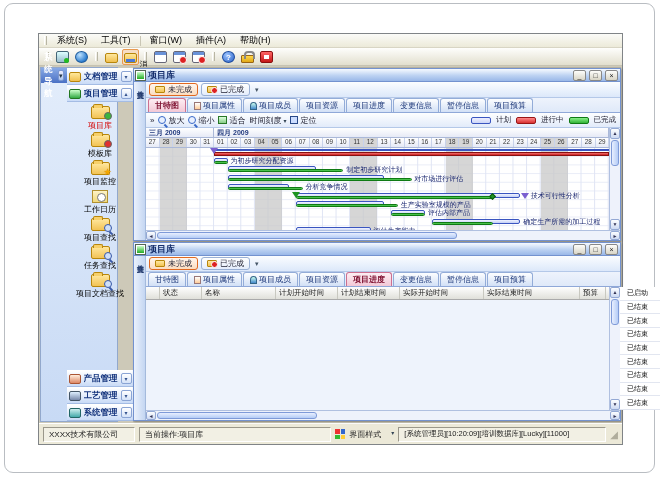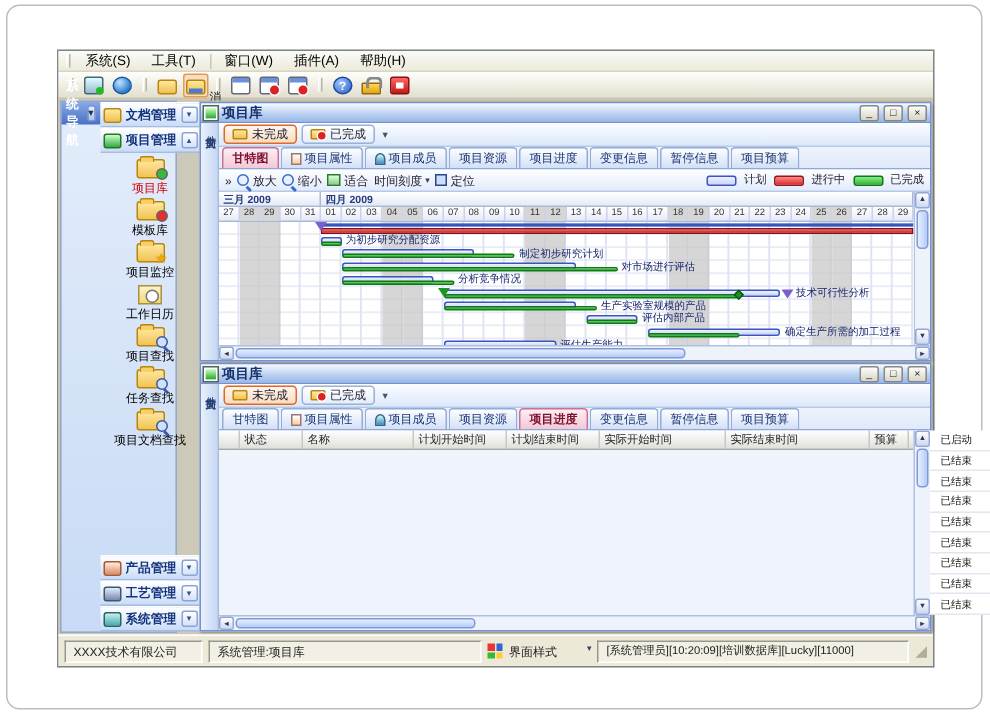--- a/index.html
+++ b/index.html
@@ -640,28 +640,28 @@
             </div>
           </div>
         </div>
       </div>
 
     </div>
   </div>
 
   <div class="statusbar" data-name="status-bar">
     <span class="spanel" style="width:92px" data-name="company-panel">XXXX技术有限公司</span>
-    <span class="spanel op" data-name="operation-panel">系统管理:项目库</span>
+    <span class="spanel op" data-name="operation-panel">当前操作:项目库</span>
     <span class="style-ico" data-name="style-palette-icon">
         <i style="background:#e33"></i>
         <i style="background:#36c"></i>
         <i style="background:#3b3"></i>
         <i style="background:#fc3"></i>
       </span>
-    <span data-name="interface-style-button" style="display:flex;align-items:flex-start;gap:20px">
+    <span data-name="interface-style-button" style="display:flex;align-items:flex-start;gap:10px">
       <span>界面样式</span>
       <span class="dd" data-name="dropdown-arrow-icon">▾</span>
     </span>
     <span class="spanel session" data-name="session-panel">[系统管理员][10:20:09][培训数据库][Lucky][11000]</span>
     <span class="gripc" data-name="resize-grip-icon">◢</span>
   </div>
 
 </div>
 
 </body></html>

